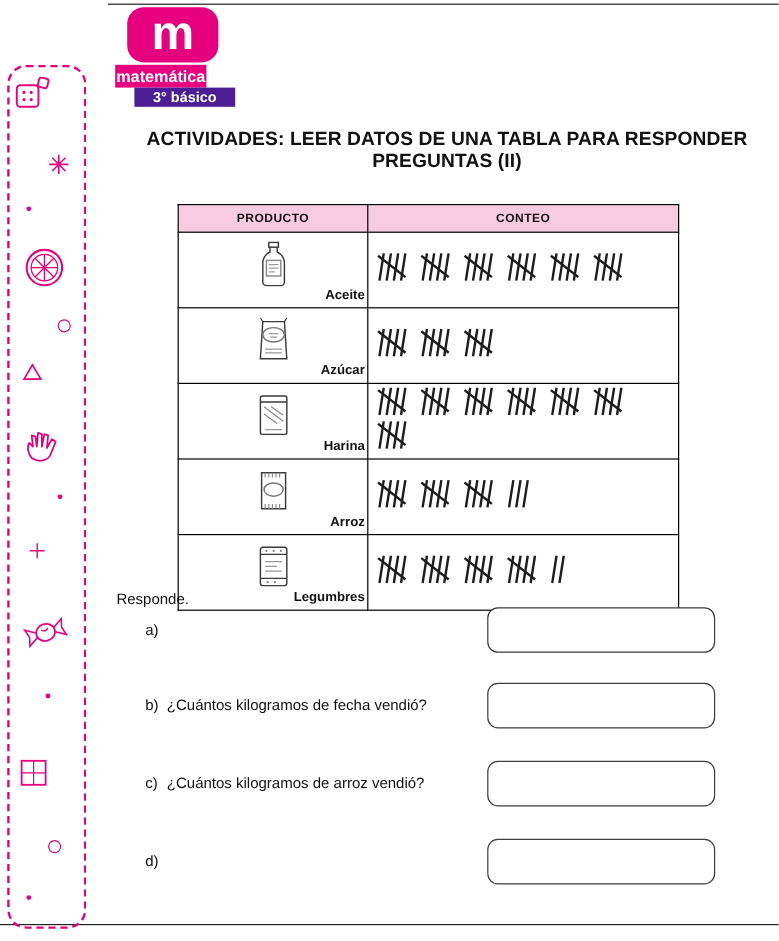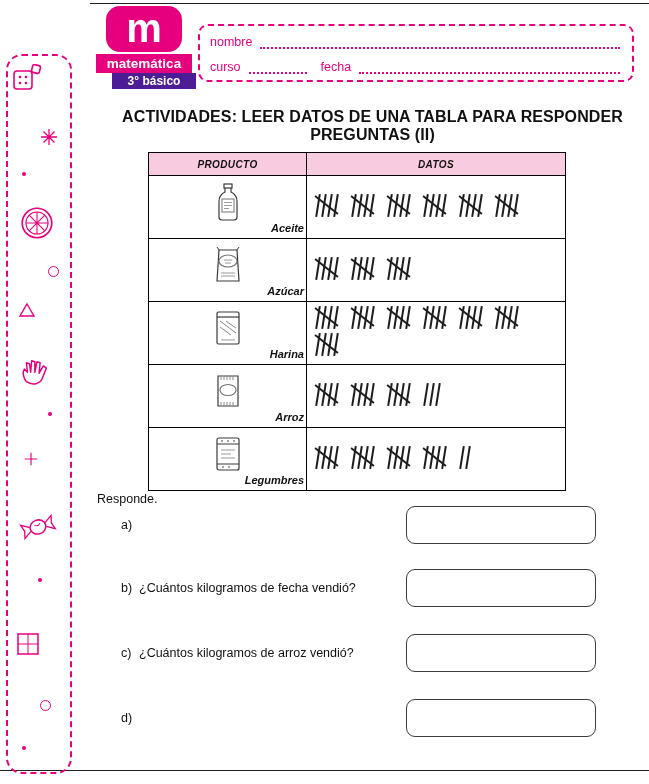--- a/index.html
+++ b/index.html
@@ -22,21 +22,21 @@
   .pink-dot { position:absolute; width:4px; height:4px; border-radius:50%; background:#E6007E; }
   .pink-ring { position:absolute; width:9px; height:9px; border-radius:50%; border:1.5px solid #E6007E; }
 
   
   .logo { position:absolute; left:96px; top:6px; width:100px; }
   .logo-m {
     width:76px; height:46px; margin-left:10px; background:#E6007E; border-radius:14px;
     color:#fff; font-size:40px; font-weight:bold; line-height:44px; text-align:center;
   }
   .logo-name {
-    margin-top:2px; width:96px; background:#E6007E; color:#fff;
+    margin-top:2px; width:76px; background:#E6007E; color:#fff;
     font-size:13.5px; font-weight:bold; text-align:center; padding:2px 0;
   }
   .logo-grade {
     width:84px; margin-left:16px; background:#4c1d95; color:#fff;
     font-size:12px; font-weight:bold; text-align:center; padding:1px 0;
   }
 
   
   .fields-box {
     position:absolute; left:198px; top:24px; width:436px; height:58px; box-sizing:border-box;
@@ -49,21 +49,21 @@
   .dotline.curso { width:58px; margin-right:14px; }
 
   
   .ws-title {
     position:absolute; left:95px; top:104px; width:547px; margin:4px;
     text-align:center; font-size:16px; font-weight:bold; letter-spacing:0.1px;
   }
   .ws-intro { position:absolute; left:97px; top:131px; margin:0; font-size:12.5px; }
 
   
-  .data-table { position:absolute; left:148px; top:152px; border-collapse:collapse;font-style:italic; }
+  .data-table { position:absolute; left:148px; top:170px; border-collapse:collapse; }
   .data-table th, .data-table td { border:1px solid #000; }
   .data-table th {
     background:#F9CBE0; height:20px; font-size:10px; font-weight:bold; letter-spacing:0.4px;
   }
   .col-product { width:155px; }
   .col-conteo  { width:256px; }
   .product-cell { height:58px; text-align:right; vertical-align:middle; padding:2px; }
   .product-img { height:40px; display:flex; align-items:flex-end; justify-content:center; }
   .product-caption { font-size:11px; font-weight:bold; margin-top:1px; }
   .tally-cell { vertical-align:middle; padding-left:10px; }
@@ -139,40 +139,28 @@
     <span class="pink-ring" style="top:644px;left:32px;"></span>
     <span class="pink-dot" style="top:690px;left:14px;"></span>
   </aside>
 
   <header class="logo">
     <div class="logo-m">m</div>
     <div class="logo-name">matemática</div>
     <div class="logo-grade">3° básico</div>
   </header>
 
-  <div class="fields-box">
-    <div class="field-row">
-      <span class="field-label">nombre</span>
-      <span class="dotline grow"></span>
-    </div>
-    <div class="field-row">
-      <span class="field-label">curso</span>
-      <span class="dotline curso"></span>
-      <span class="field-label">fecha</span>
-      <span class="dotline grow"></span>
-    </div>
-  </div>
 
   <h1 class="ws-title">ACTIVIDADES: LEER DATOS DE UNA TABLA PARA RESPONDER PREGUNTAS (II)</h1>
 
   <table class="data-table">
     <thead>
       <tr>
         <th class="col-product">PRODUCTO</th>
-        <th class="col-conteo">DATOS</th>
+        <th class="col-conteo">CONTEO</th>
       </tr>
     </thead>
     <tbody>
       <tr>
         <td class="product-cell">
           <div class="product-img">
             <svg width="24" height="38" viewBox="0 0 24 38" fill="none" stroke="#3a3a3a" stroke-width="1.2">
               <rect x="8" y="1" width="8" height="4"></rect>
               <path d="M9 5 v4 C5 11 3 14.5 3 18.5 V34 a3 3 0 0 0 3 3 h12 a3 3 0 0 0 3 -3 V18.5 C21 14.5 19 11 15 9 V5"></path>
               <rect x="6" y="16" width="12" height="13" stroke="#8a8a8a"></rect>

